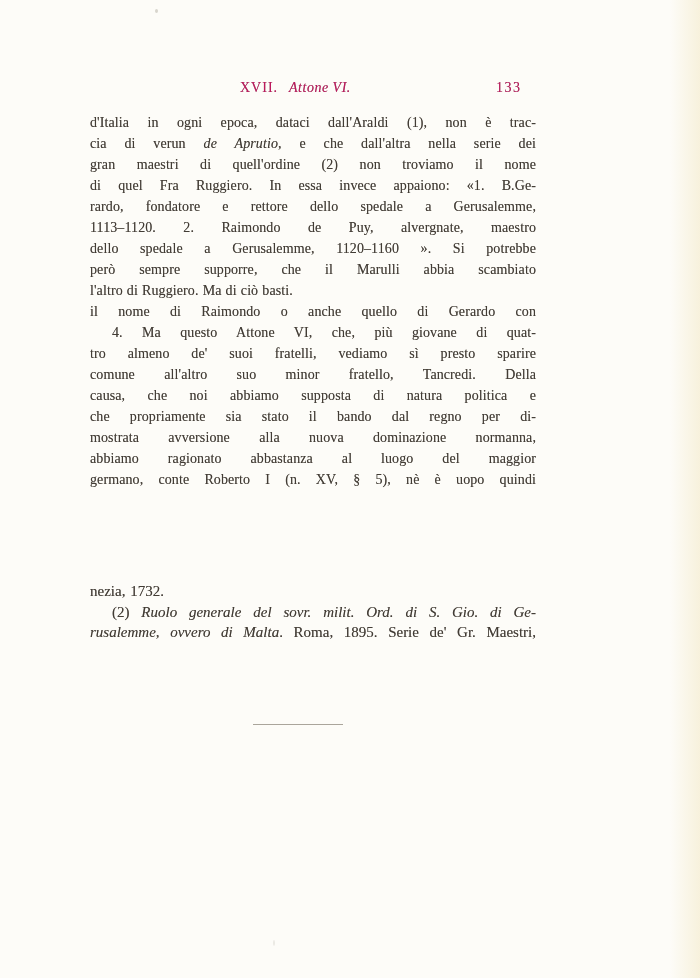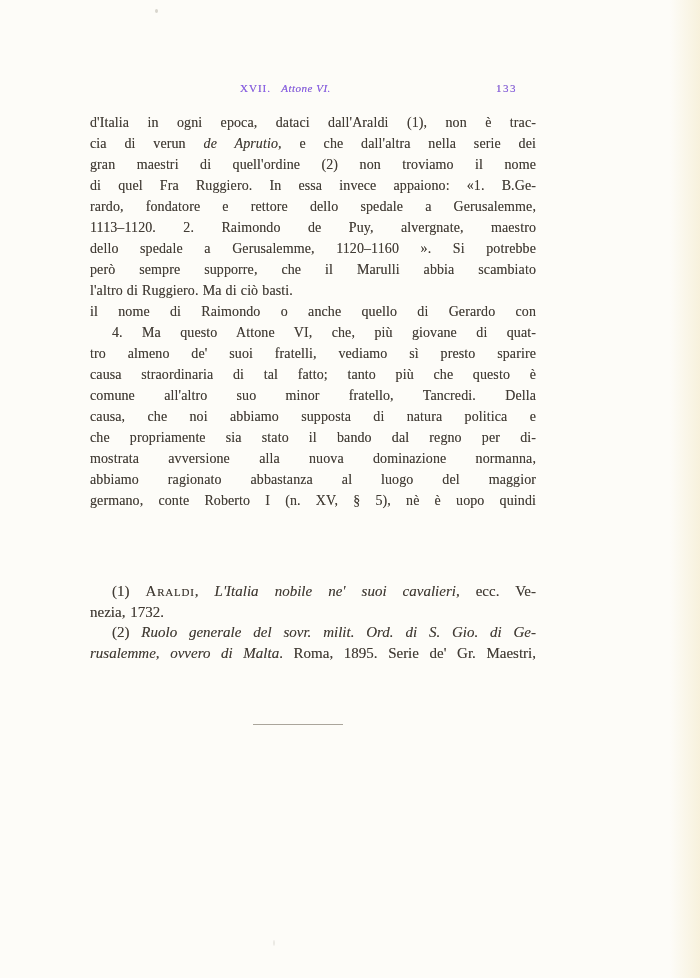--- a/index.html
+++ b/index.html
@@ -23,21 +23,21 @@
     width: 30px; height: 100%;
     background: linear-gradient(to right, rgba(243,233,198,0), rgba(240,228,186,0.45));
     pointer-events: none;
   }
   .speck { position: absolute; background: #c9c4ba; border-radius: 50%; }
   .s1 { left: 155px; top: 9px;  width: 3px; height: 4px; opacity:.7; }
   .s2 { left: 273px; top: 940px; width: 2px; height: 6px; opacity:.35; }
 
   .running-header {
     position: absolute; top: 79px; left: 0; width: 700px; height: 18px;
-    font-size: 11px; line-height: 18px; color: #8b5cf6;
+    font-size: 14px; line-height: 18px; color: #be185d;
     text-shadow: 0 0 0.5px rgba(74,68,60,0.55);
   }
   .hdr-title { position: absolute; left: 240px; white-space: nowrap; letter-spacing: 0.5px; }
   .hdr-title .chap-no { letter-spacing: 1px; }
   .hdr-title .i { margin-left: 7px; }
   .pageno { position: absolute; left: 496px; letter-spacing: 1.5px; }
 
   .main-text {
     position: absolute; top: 112px; left: 90px; width: 446px;
     font-size: 14px; line-height: 21px;
@@ -85,31 +85,29 @@
         <div class="tline"><span>rardo, fondatore e rettore dello spedale a Gerusalemme,</span></div>
         <div class="tline"><span>1113–1120. 2. Raimondo de Puy, alvergnate, maestro</span></div>
         <div class="tline"><span>dello spedale a Gerusalemme, 1120–1160 ». Si potrebbe</span></div>
         <div class="tline"><span>però sempre supporre, che il Marulli abbia scambiato</span></div>
         <div class="tline last"><span>l'altro di Ruggiero. Ma di ciò basti.</span></div>
         <div class="tline"><span>il nome di Raimondo o anche quello di Gerardo con</span></div>
       </div>
     <div class="para">
         <div class="tline indent"><span>4. Ma questo Attone VI, che, più giovane di quat-</span></div>
         <div class="tline"><span>tro almeno de' suoi fratelli, vediamo sì presto sparire</span></div>
-        <div class="tline"><span>causa straordinaria di tal fatto; tanto più che questo è</span></div>
         <div class="tline"><span>comune all'altro suo minor fratello, Tancredi. Della</span></div>
         <div class="tline"><span>causa, che noi abbiamo supposta di natura politica e</span></div>
         <div class="tline"><span>che propriamente sia stato il bando dal regno per di-</span></div>
         <div class="tline"><span>mostrata avversione alla nuova dominazione normanna,</span></div>
         <div class="tline"><span>abbiamo ragionato abbastanza al luogo del maggior</span></div>
         <div class="tline"><span>germano, conte Roberto I (n. XV, § 5), nè è uopo quindi</span></div>
       </div>
   </main>
 
   <section class="footnotes">
-      <div class="tline indent"><span>(1) </span><span class="sc">Araldi</span><span>, </span><span class="i">L'Italia nobile ne' suoi cavalieri</span><span>, ecc. Ve-</span></div>
       <div class="tline last"><span>nezia, 1732.</span></div>
       <div class="tline indent"><span>(2) </span><span class="i">Ruolo generale del sovr. milit. Ord. di S. Gio. di Ge-</span></div>
       <div class="tline"><span class="i">rusalemme, ovvero di Malta</span><span>. Roma, 1895. Serie de' Gr. Maestri,</span></div>
     </section>
 
   <div class="end-rule"></div>
 </div>
 
 </body></html>

